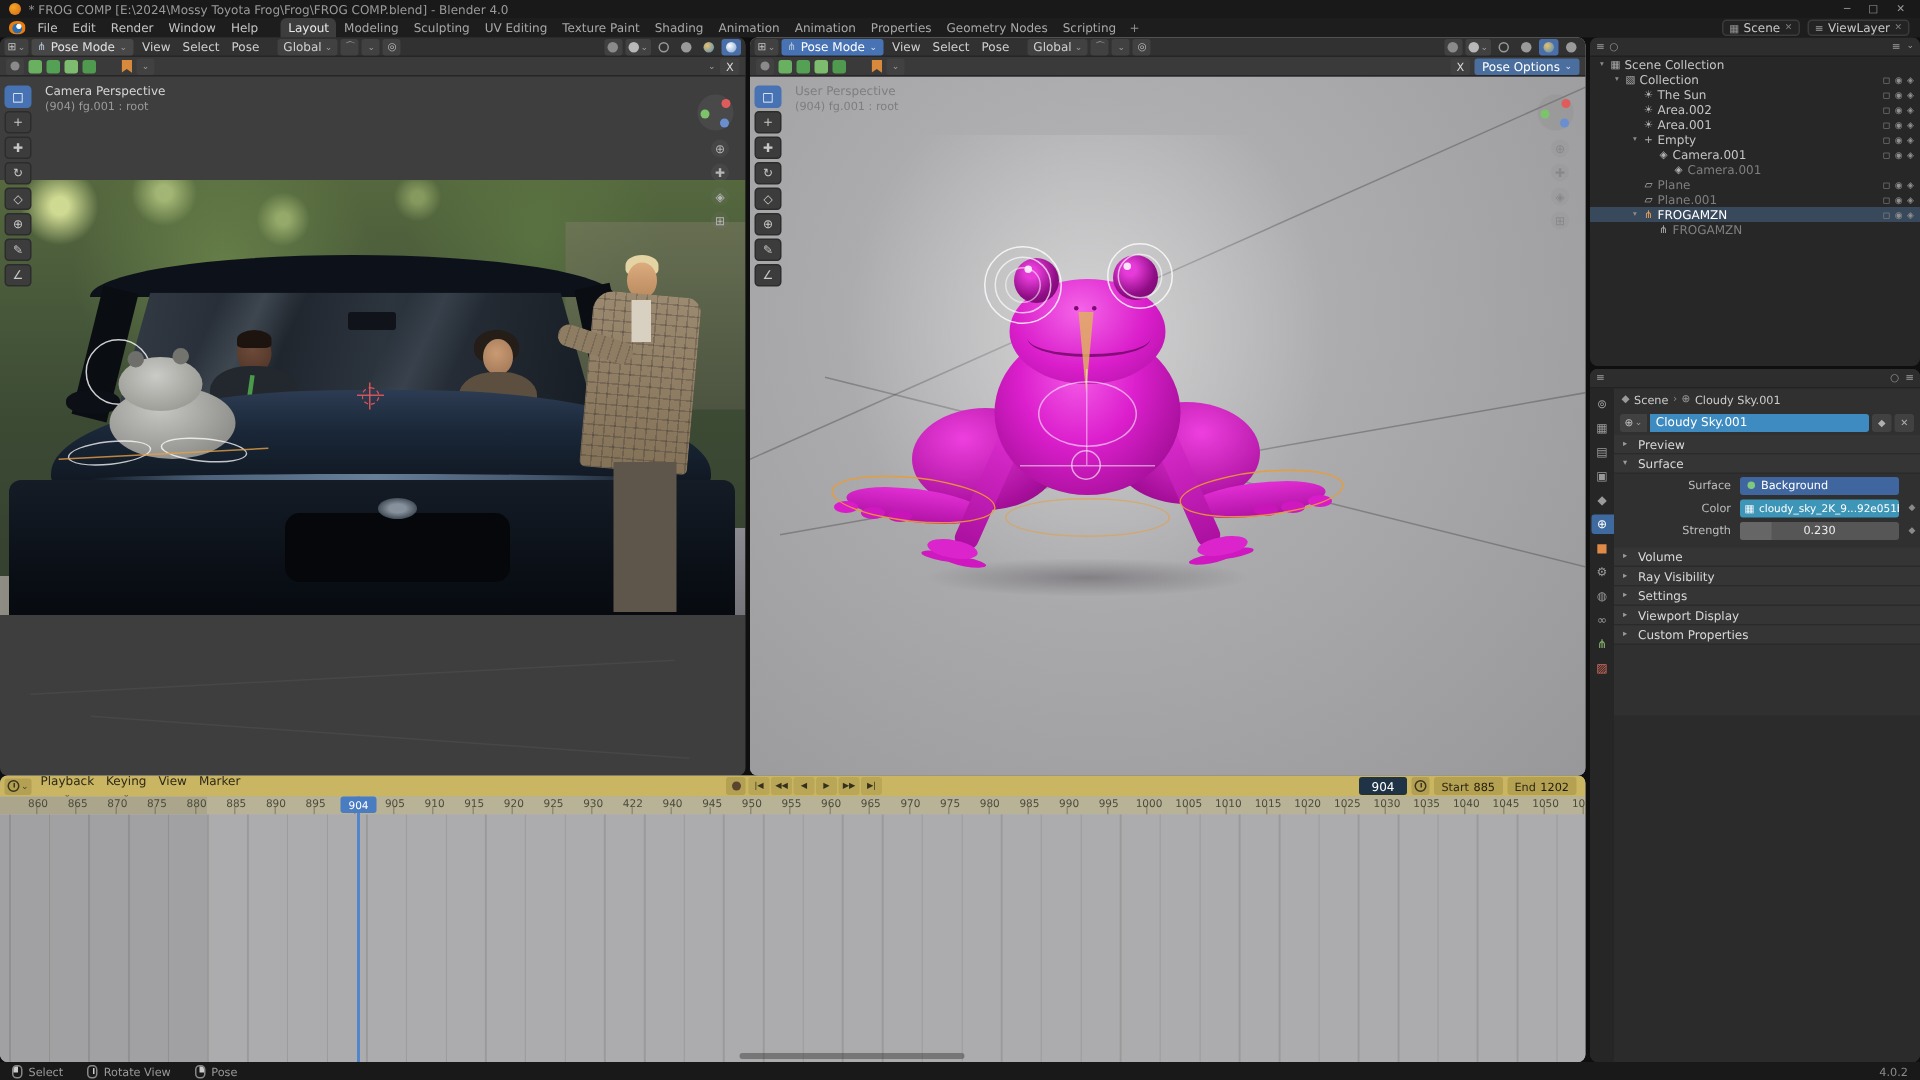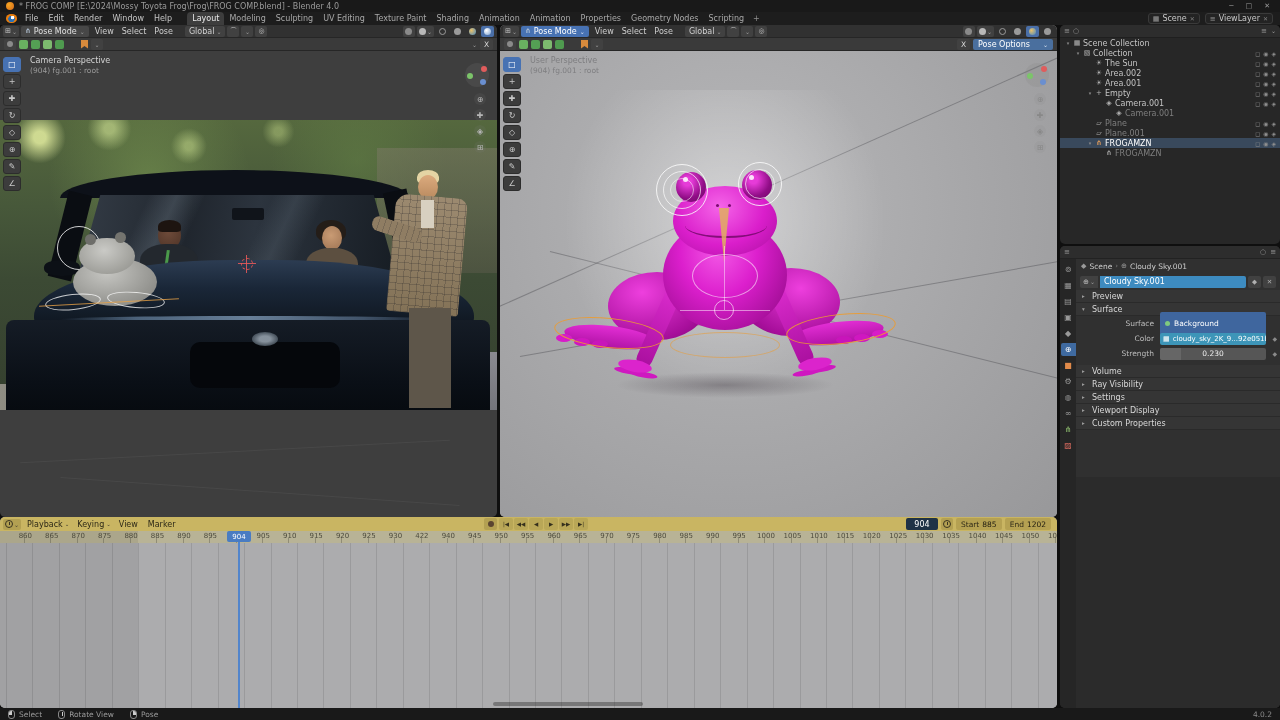--- a/index.html
+++ b/index.html
@@ -52,21 +52,21 @@
   .shade-btn.active { background:#4a6fa8; }
   .shade-btn.material .shade-dot { background:radial-gradient(circle at 35% 35%, #e8c06a, #4a8ac0); }
 
   
   .vp-toolsettings { height:13px; background:#3a3a3a; display:flex; align-items:center; gap:3px; padding:0 4px; border-bottom:1px solid #262626; position:relative; z-index:5; }
   .gicon { width:9px; height:9px; border-radius:2px; }
   .g1 { background:#69b060; } .g2 { background:#54a054; } .g3 { background:#7dbb6e; } .g4 { background:#4f9a4f; }
   .bookmark { width:7px; height:9px; background:#d78a3c; clip-path:polygon(0 0,100% 0,100% 100%,50% 72%,0 100%); margin-left:14px; }
   .ts-spacer { flex:1; }
   .xtoggle { height:11px; min-width:13px; background:#414141; border-radius:2px; display:flex; align-items:center; justify-content:center; color:#d8d8d8; font-size:7.5px; }
-  .pose-options { background:#4a6f9e; color:#fff; border-radius:2px; height:11px; display:flex; align-items:center; gap:13px; padding:0 5px; font-size:8px; white-space:nowrap;justify-content:flex-end; }
+  .pose-options { background:#4a6f9e; color:#fff; border-radius:2px; height:11px; display:flex; align-items:center; gap:3px; padding:0 5px; font-size:8px; white-space:nowrap;justify-content:flex-end; }
 
   
   .vp-content { position:absolute; left:0; top:26px; right:0; bottom:0; overflow:hidden; }
   .vp-label { position:absolute; left:30px; top:5px; font-size:8px; color:#d5d5d5; z-index:30; }
   .vp-sublabel { position:absolute; left:30px; top:15px; font-size:7.5px; color:#9a9a9a; z-index:30; }
   #viewport-right .vp-label, #viewport-right .vp-sublabel { color:#7e7e80; }
   .toolbar { position:absolute; left:3px; top:6px; width:18px; display:flex; flex-direction:column; gap:2px; z-index:40; }
   .tool-btn { height:15px; background:#3c3c3c; border:1px solid #2c2c2c; border-radius:3px; display:flex; align-items:center; justify-content:center; color:#c8c8c8; font-size:8px; }
   .tool-btn.active { background:#4772b3; border-color:#4772b3; color:#fff; }
   .nav-gizmo { position:absolute; right:8px; top:12px; width:24px; height:24px; border-radius:50%; background:rgba(128,128,128,.18); z-index:35; }
@@ -211,36 +211,36 @@
   .bc-icon { font-size:7px; color:#9a9a9a; }
   .bc-sep { color:#808080; font-size:7px; }
   .datablock-row { height:17px; display:flex; align-items:center; gap:2px; padding:0 4px; }
   .db-browse { height:12px; background:#414141; border-radius:2px 0 0 2px; display:flex; align-items:center; gap:1px; padding:0 3px; font-size:7px; color:#c0c0c0; }
   .db-field { flex:1; height:12px; background:#3d8bc0; display:flex; align-items:center; gap:3px; padding:0 4px; color:#fff; font-size:8px; border-radius:0 2px 2px 0; white-space:nowrap; overflow:hidden; }
   .db-action { height:12px; min-width:13px; background:#414141; border-radius:2px; display:flex; align-items:center; justify-content:center; font-size:6.5px; color:#b0b0b0; }
   .panel-row { height:13px; display:flex; gap:4px; align-items:center; padding:0 6px; background:#353535; border-bottom:1px solid #2a2a2a; color:#d8d8d8; font-size:8px; }
   .panel-row .p-caret { font-size:5.5px; color:#9a9a9a; width:6px; }
   .prop-row { height:15px; display:flex; align-items:center; padding:0 14px 0 0; background:#303030; }
   .prop-label { width:84px; text-align:right; padding-right:6px; color:#bdbdbd; font-size:7.5px; white-space:nowrap; }
-  .shader-btn { flex:1; height:12px; background:#3f669e; border-radius:2px; color:#fff; display:flex; align-items:center; gap:4px; padding:12px 5px; font-size:7.5px; }
+  .shader-btn { flex:1; height:12px; background:#3f669e; border-radius:2px; color:#fff; display:flex; align-items:center; gap:4px; padding:0 5px; font-size:7.5px; }
   .socket-dot { width:5px; height:5px; border-radius:50%; background:#7fc97f; }
   .file-field { flex:1; display:flex; align-items:center; gap:3px; background:#3d95b8; height:12px; border-radius:2px; padding:0 3px; color:#fff; font-size:7px; overflow:hidden; white-space:nowrap; }
   .slider { flex:1; height:12px; background:#565656; border-radius:2px; position:relative; color:#ededed; display:flex; align-items:center; justify-content:center; font-size:7.5px; overflow:hidden; }
   .slider::before { content:''; position:absolute; left:0; top:0; bottom:0; width:20%; background:#666; }
   .slider span { position:relative; }
   .decorator { position:absolute; right:3px; font-size:6px; color:#8a8a8a; }
   .props-filler { position:absolute; left:16px; right:0; bottom:0; top:231px; background:#2b2b2b; }
 
   
   .tl-header { height:14px; background:#c9b562; display:flex; align-items:center; gap:2px; padding:0 3px; color:#2c2817; font-size:8px; position:relative; }
   .tl-editor { background:#b3a052; color:#3a3420; }
   .clockdot { width:8px; height:8px; border-radius:50%; border:1px solid #3a3420; position:relative; }
   .clockdot::after { content:''; position:absolute; left:3px; top:1px; width:1px; height:3px; background:#3a3420; }
   .tl-menus { display:flex; }
-  .tl-menu { padding:0 4px; display:flex; align-items:center; gap:2px; color:#2c2817; }
+  .tl-menu { padding:0 4px; display:flex; align-items:center; gap:2px; color:#2c2817;flex-direction:column; }
   .tl-caret { font-size:5.5px; color:#4a4430; }
   .transport-wrap { position:absolute; left:484px; top:1px; display:flex; align-items:center; gap:2px; }
   .autokey { width:13px; height:12px; border-radius:2px; background:#b3a052; display:flex; align-items:center; justify-content:center; }
   .ak-dot { width:6px; height:6px; border-radius:50%; background:#5a4430; }
   .transport { display:flex; gap:1px; }
   .t-btn { height:12px; min-width:14px; background:#b9a757; border-radius:2px; display:flex; align-items:center; justify-content:center; font-size:5.5px; color:#35301d; padding:0 2px; }
   .tl-right { margin-left:auto; display:flex; gap:3px; align-items:center; padding-right:3px; }
   .frame-field { height:12px; min-width:32px; background:#1f3246; color:#fff; border-radius:2px; display:flex; align-items:center; justify-content:center; font-size:8px; }
   .tanbtn { background:#b3a052; height:12px; }
   .range-field { height:12px; background:#b5a152; border-radius:2px; display:flex; align-items:center; gap:3px; padding:0 5px; color:#2f2a18; font-size:7.5px; white-space:nowrap; }

